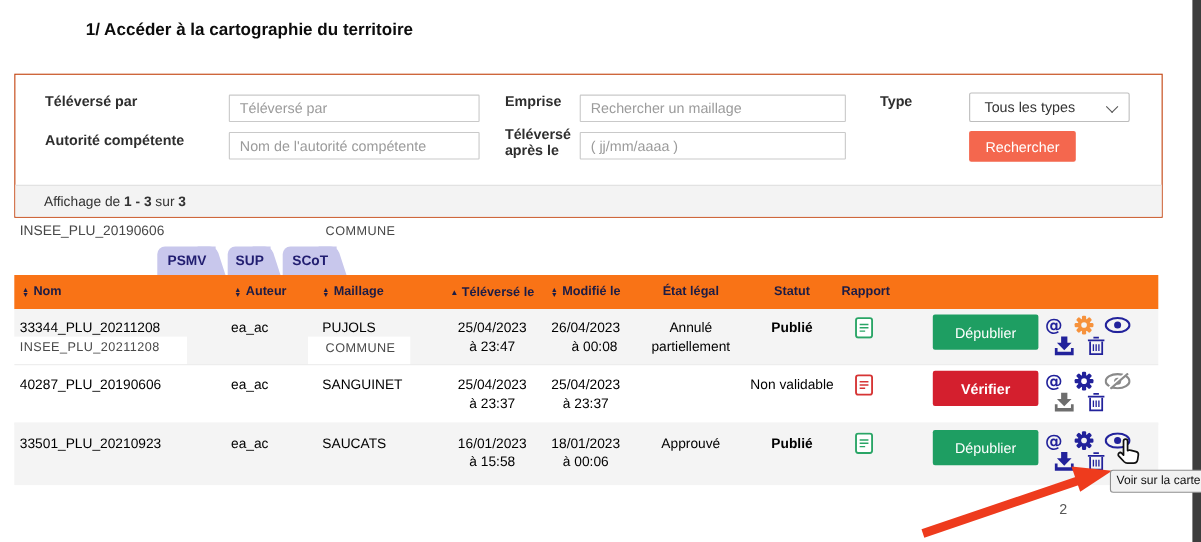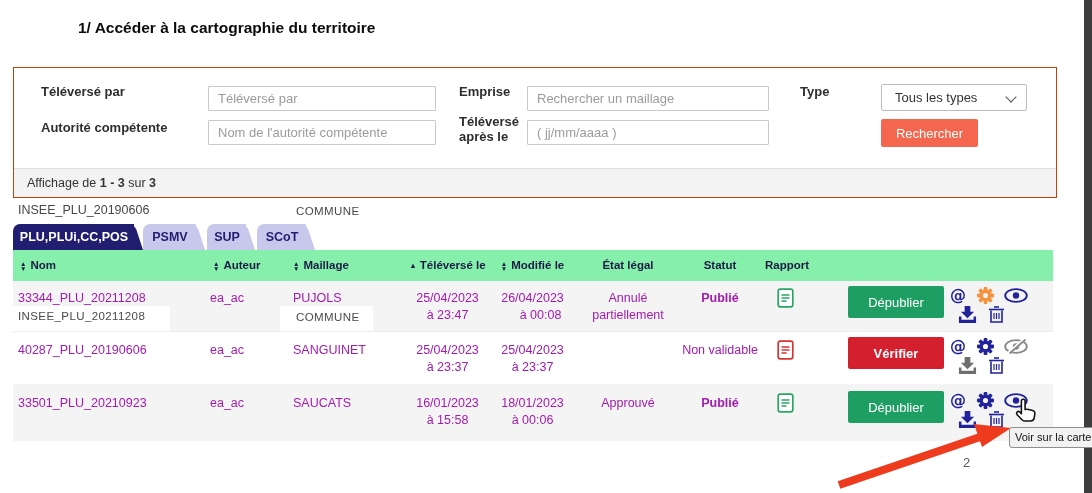--- a/index.html
+++ b/index.html
@@ -18,53 +18,53 @@
   .finput::placeholder{color:#9b9b9b;opacity:1;}
   .fselect{position:absolute;height:27px;border:1px solid #bdbdbd;background:#fff;box-sizing:border-box;
            font-size:13px;color:#333;border-radius:2px;cursor:pointer;}
   .fselect .sel-txt{position:absolute;left:13px;top:5px;white-space:nowrap;}
   .chev{position:absolute;right:11px;top:8px;width:7px;height:7px;border-right:1.6px solid #555;
         border-bottom:1.6px solid #555;transform:rotate(45deg);}
   .search-btn{position:absolute;width:97px;height:28px;background:#f4674e;color:#fff;border:none;
               border-radius:2px;font-family:inherit;font-size:13px;cursor:pointer;}
   .results-bar{position:absolute;left:0;right:0;bottom:0;height:28px;background:#f3f3f3;
                border-top:1px solid #e0e0e0;font-size:12.5px;color:#333;line-height:28px;}
-  .results-bar .inner{margin-left:13px;}
+  .results-bar .inner{margin-left:26px;}
   .rb-b{font-weight:700;}
 
   
   .ghost{font-size:12.5px;color:#474747;white-space:nowrap;}
   .ghost.small{font-size:11.5px;letter-spacing:.4px;}
 
   
   .tab{position:absolute;top:224px;height:26px;cursor:pointer;}
   .tab .bgA{position:absolute;left:0;top:0;bottom:0;right:9px;border-radius:7px 0 0 0;}
   .tab .bgB{position:absolute;right:0;top:0;bottom:0;width:17px;transform:skewX(18deg);
             transform-origin:0 100%;border-radius:0 6px 0 0;}
   .tab.active .bgA,.tab.active .bgB{background:#211d70;}
   .tab.inactive .bgA,.tab.inactive .bgB{background:#c8c7ec;}
   .tab .tlabel{position:relative;z-index:2;display:block;text-align:center;line-height:26px;
                font-size:12.5px;font-weight:700;padding-right:8px;white-space:nowrap;}
   .tab.active .tlabel{color:#ffffff;}
   .tab.inactive .tlabel{color:#211d70;}
 
   
-  .thead{left:13px;top:250px;width:1040px;height:31px;background:#86efac;}
+  .thead{left:13px;top:250px;width:1040px;height:31px;background:#f97316;}
   .hcell{position:absolute;top:0;height:31px;line-height:31px;font-size:11.5px;font-weight:700;
          color:#1c1c45;white-space:nowrap;cursor:pointer;}
   .hstatic{cursor:default;}
   .sort{display:inline-block;vertical-align:-2px;margin-right:4px;}
   .sort b{display:block;font-size:6.5px;line-height:5px;font-weight:400;color:#1c1c45;}
   .sortasc{font-size:7.5px;margin-right:3px;vertical-align:1px;color:#1c1c45;}
 
   
   .trow{position:absolute;left:13px;width:1040px;}
   .row-gray{background:#f4f4f4;}
   .row-white{background:#fff;border-top:1px solid #ececec;border-bottom:1px solid #ececec;}
-  .cell{position:absolute;font-size:12.5px;color:#a21caf;white-space:nowrap;}
+  .cell{position:absolute;font-size:12.5px;color:#000000;white-space:nowrap;}
   .c-center{text-align:center;}
   .bold{font-weight:700;}
   .sub{font-size:11.5px;color:#4a4a4a;letter-spacing:.4px;z-index:2;}
   .patch{position:absolute;background:#fff;z-index:1;}
 
   .action-btn{position:absolute;left:835px;top:5px;width:96px;height:32px;border:none;border-radius:2px;
               color:#fff;font-size:13px;font-family:inherit;cursor:pointer;}
   .btn-green{background:#1e9e62;}
   .btn-red{background:#d41f2e;font-weight:700;}
 
@@ -118,25 +118,20 @@
     <div class="results-bar">
       <span class="inner">
         <span>Affichage de </span><span class="rb-b">1 - 3</span><span> sur </span><span class="rb-b">3</span>
       </span>
     </div>
   </div>
 
   <span class="abs ghost" style="left:18px;top:203px">INSEE_PLU_20190606</span>
   <span class="abs ghost small" style="left:296px;top:205px">COMMUNE</span>
 
-  <div class="tab active" style="left:13px;width:130px">
-    <i class="bgA"></i>
-      <i class="bgB"></i>
-      <span class="tlabel">PLU,PLUi,CC,POS</span>
-  </div>
   <div class="tab inactive" style="left:143px;width:62px">
     <i class="bgA"></i>
       <i class="bgB"></i>
       <span class="tlabel">PSMV</span>
   </div>
   <div class="tab inactive" style="left:207px;width:48px">
     <i class="bgA"></i>
       <i class="bgB"></i>
       <span class="tlabel">SUP</span>
   </div>

